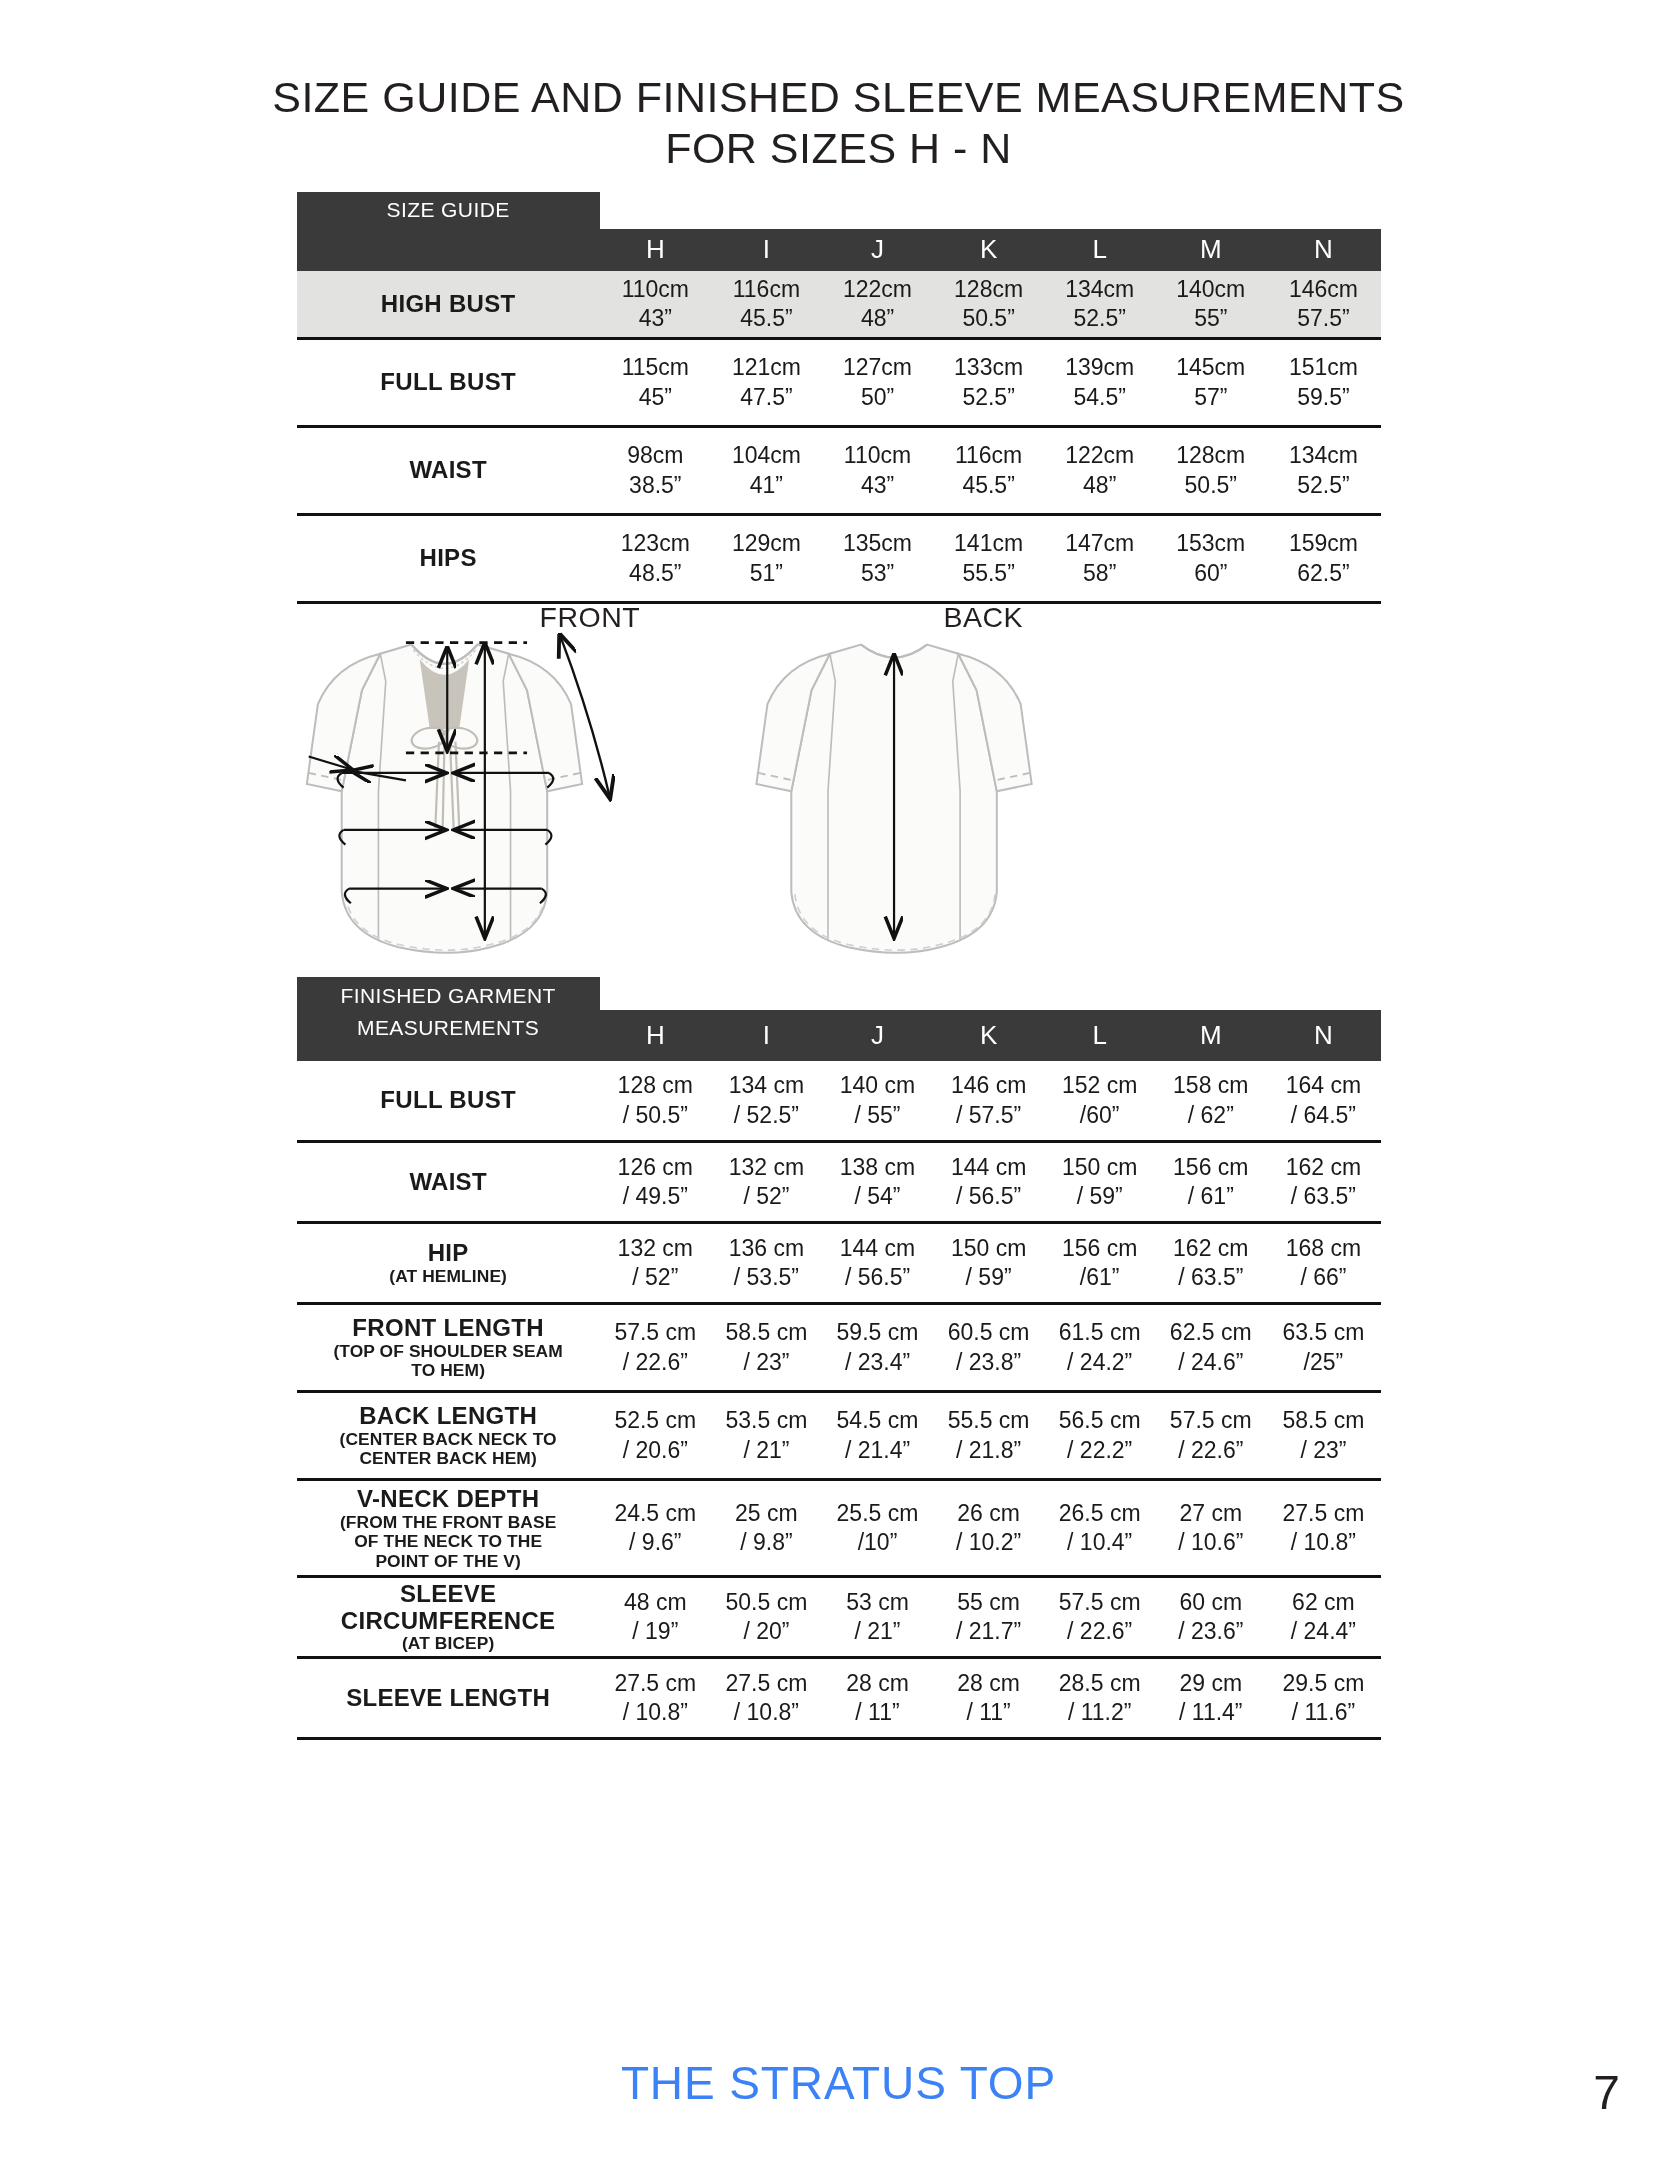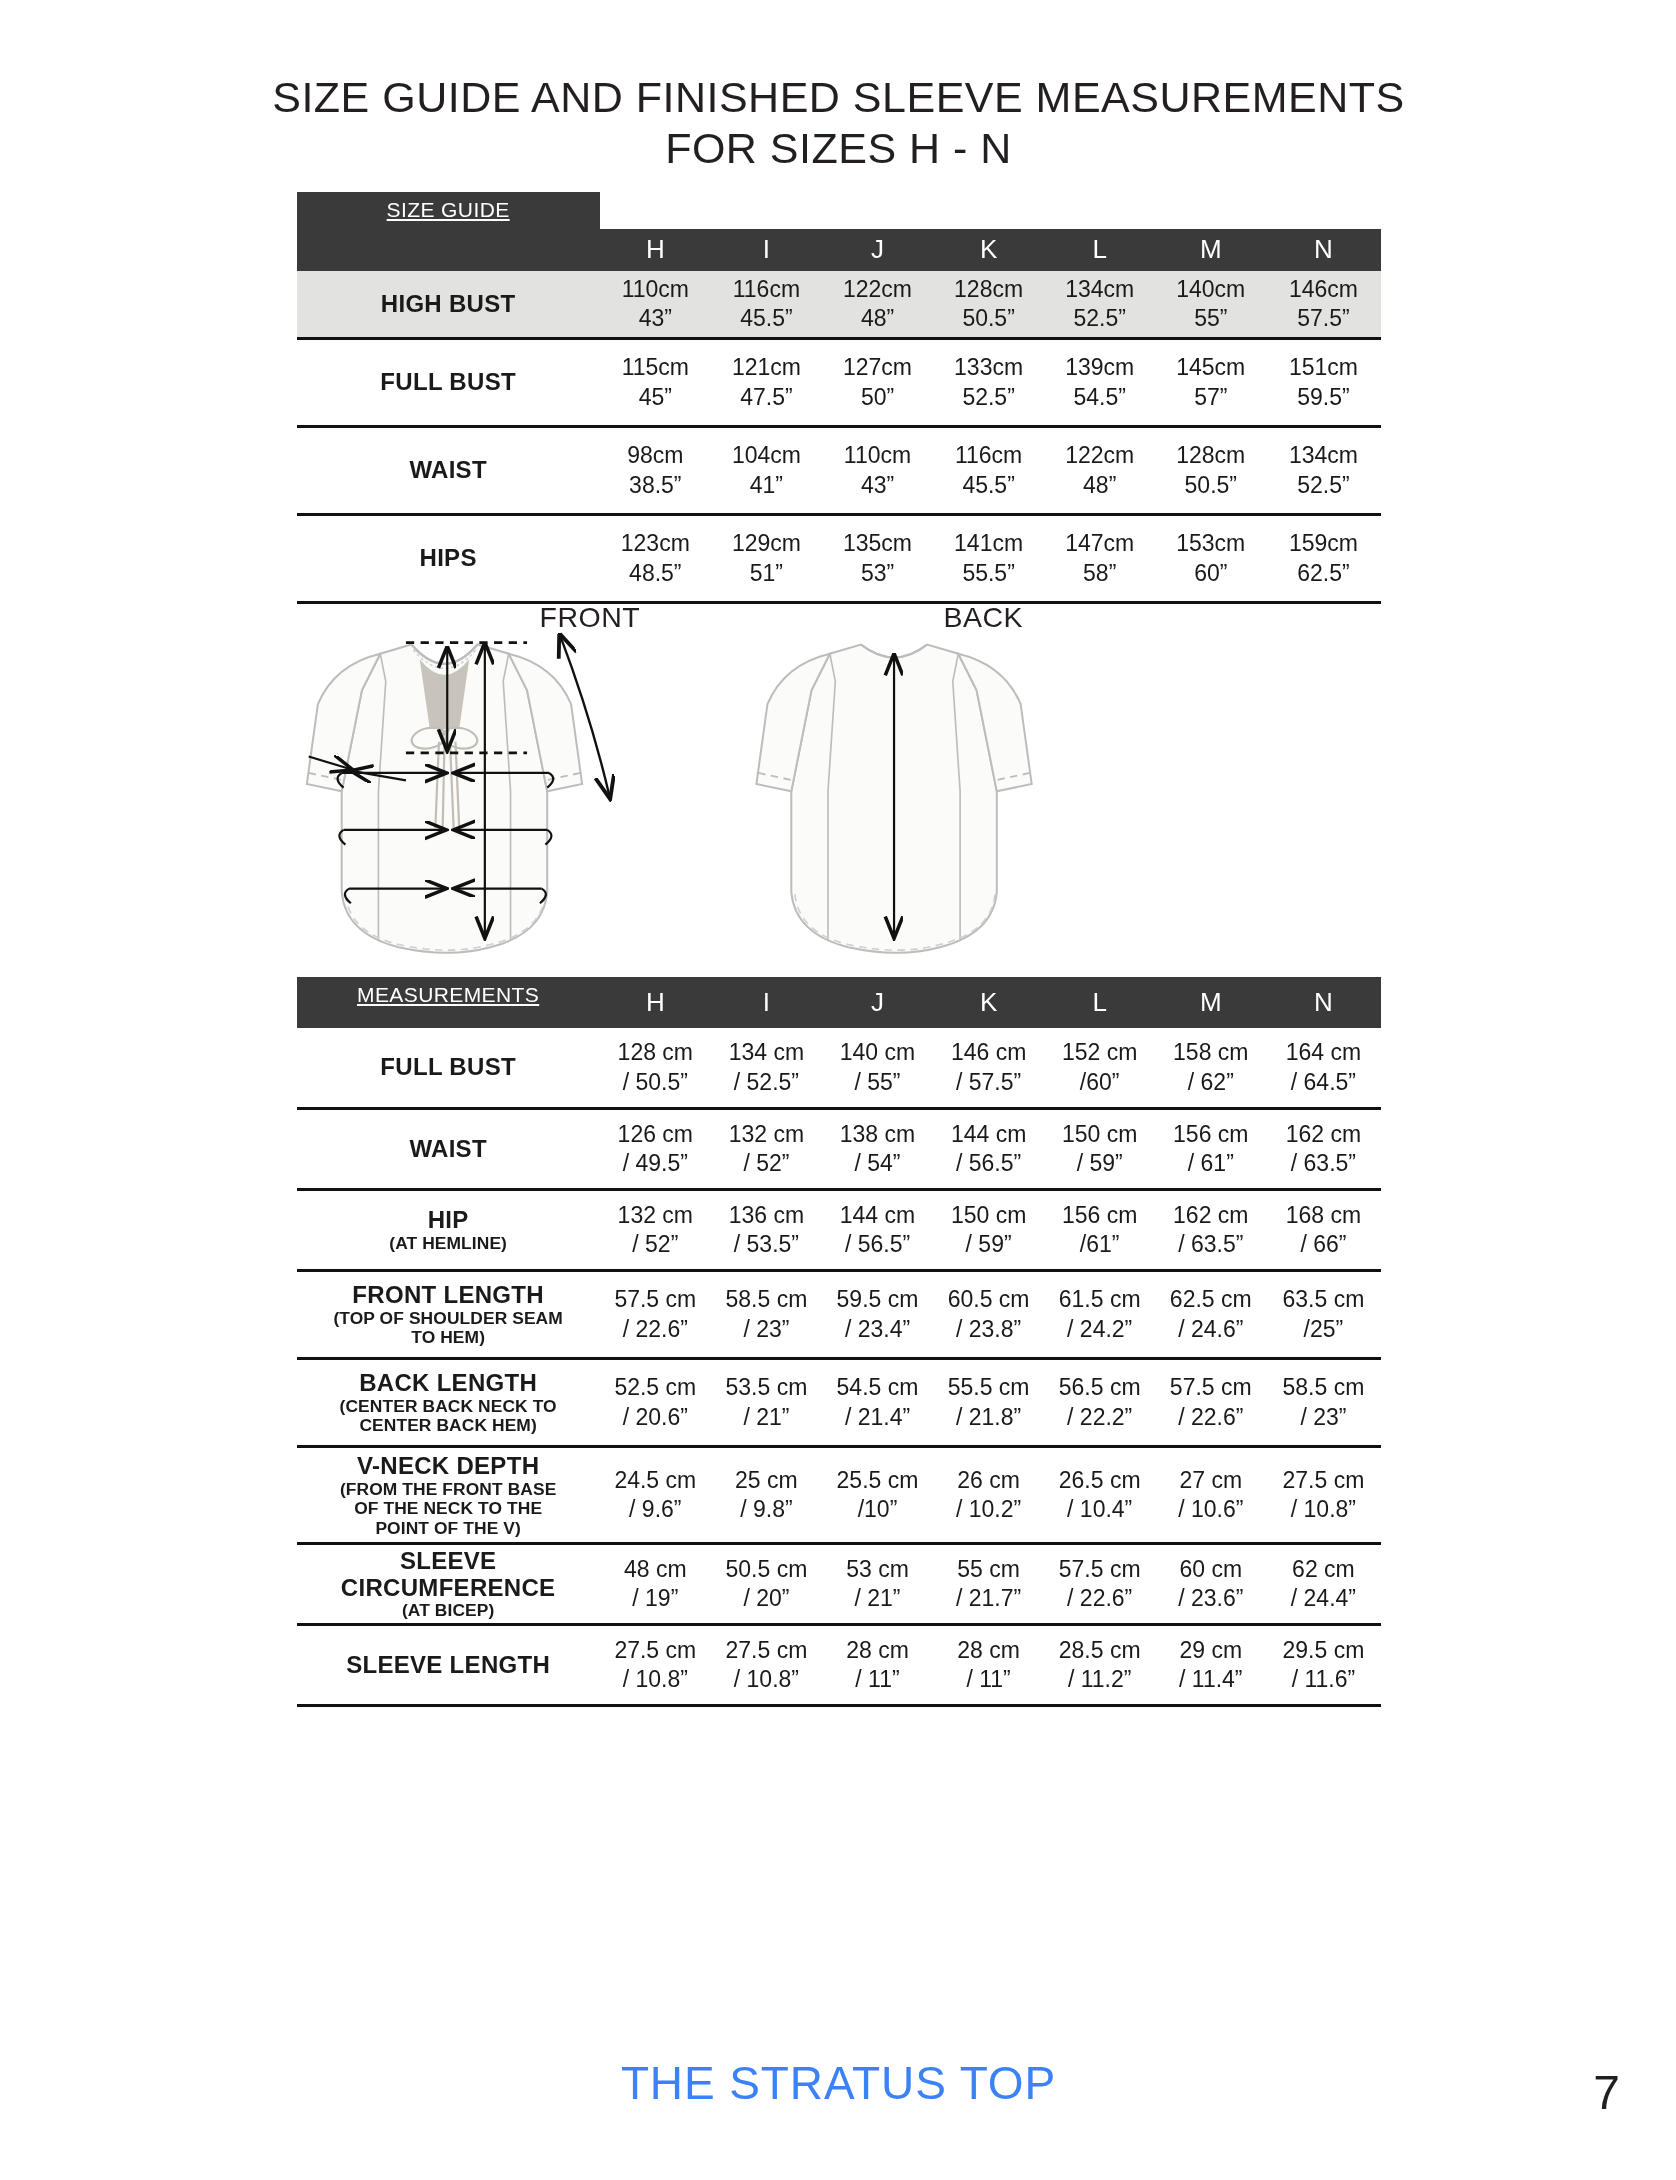--- a/index.html
+++ b/index.html
@@ -45,21 +45,20 @@
 
   
   .hdr-tab {
     background: #3a3a3a;
     color: #ffffff;
     font-size: 21px;
     font-weight: 400;
     text-align: center;
     letter-spacing: 0.4px;
     line-height: 1.25;
-    text-decoration: underline;
   }
   .hdr-dark { background: #3a3a3a; color: #ffffff; }
   .hdr-letter {
     color: #ffffff;
     font-size: 26px;
     text-align: center;
     font-weight: 400;
     padding-bottom: 7.3px;
   }
 
@@ -428,20 +427,24 @@
       <col style="width:303px">
       <col style="width:111px">
         <col style="width:111px">
         <col style="width:111px">
       <col style="width:111px">
         <col style="width:111px">
         <col style="width:111px">
         <col style="width:114px">
     </colgroup>
     <tbody id="fgm-body">
+        <tr>
+          <td class="hdr-tab" style="height: 33px; padding-top: 5.5px;">FINISHED GARMENT</td>
+          <td colspan="7"></td>
+        </tr>
         <tr class="letters-row">
           <td class="hdr-tab" style="padding-bottom: 15px;">MEASUREMENTS</td>
           <td class="hdr-dark hdr-letter">H</td>
           <td class="hdr-dark hdr-letter">I</td>
           <td class="hdr-dark hdr-letter">J</td>
           <td class="hdr-dark hdr-letter">K</td>
           <td class="hdr-dark hdr-letter">L</td>
           <td class="hdr-dark hdr-letter">M</td>
           <td class="hdr-dark hdr-letter">N</td>
         </tr>

